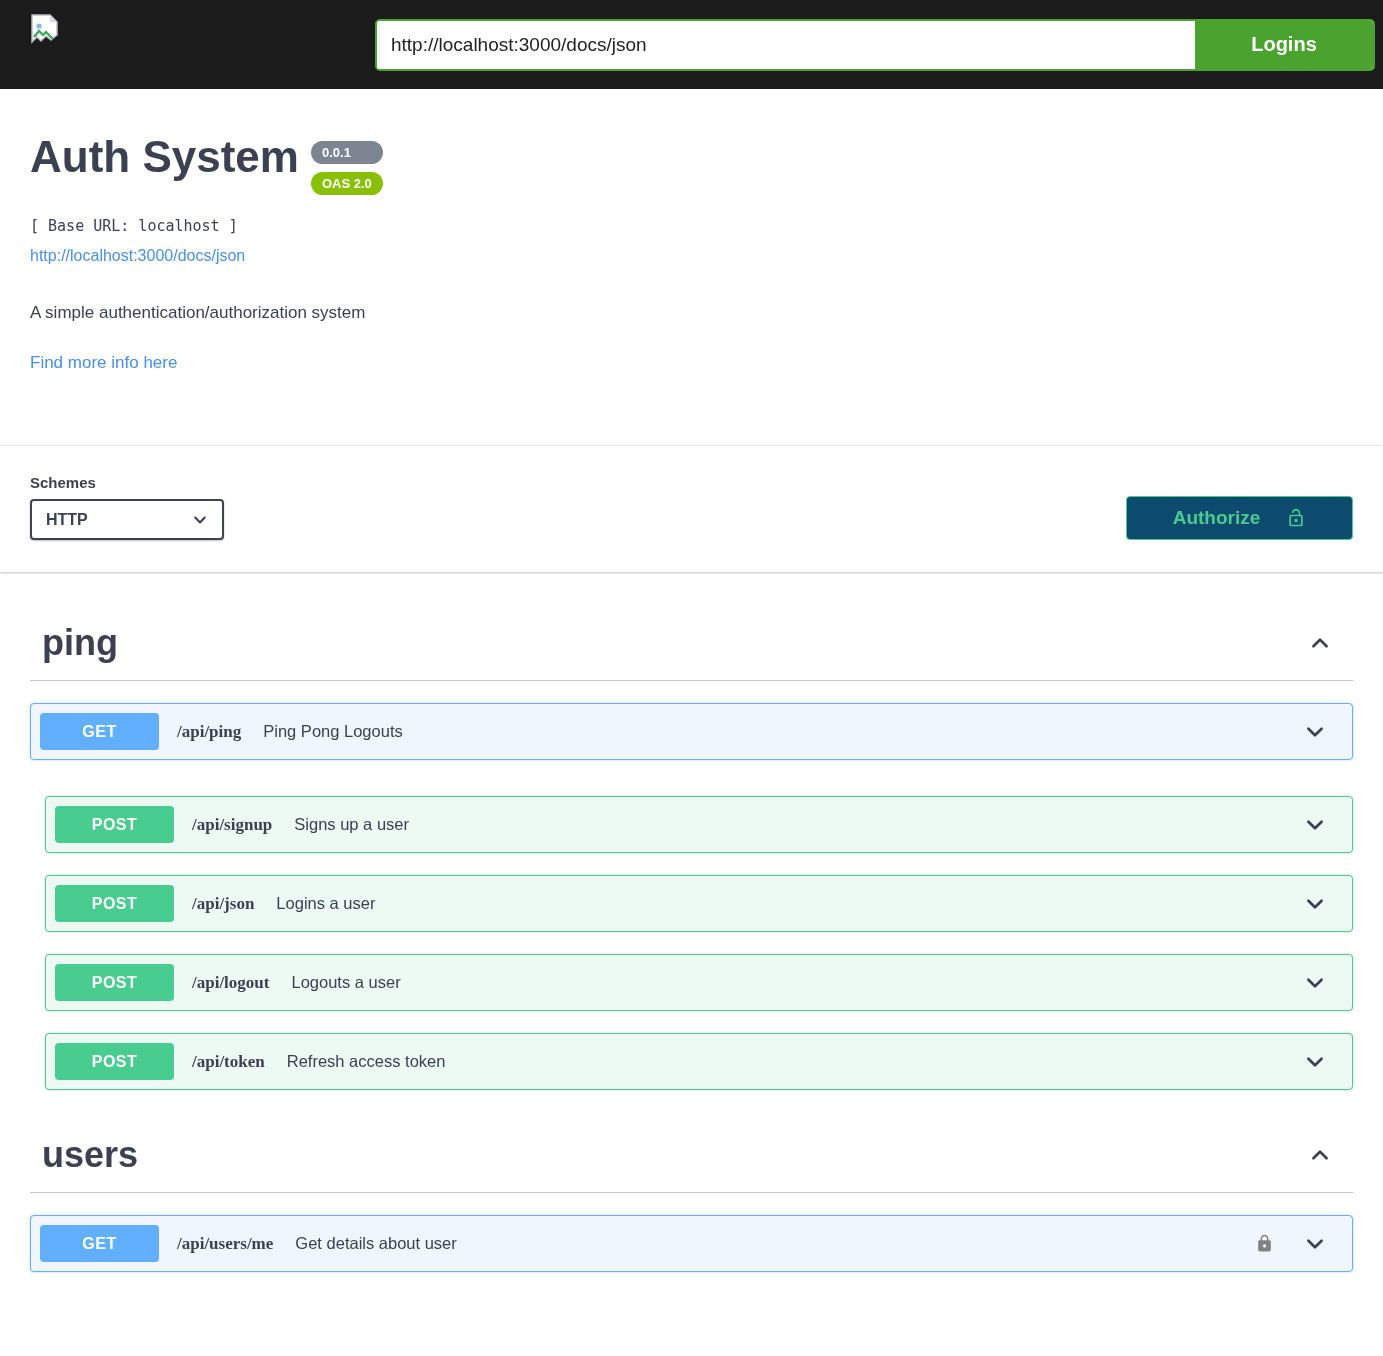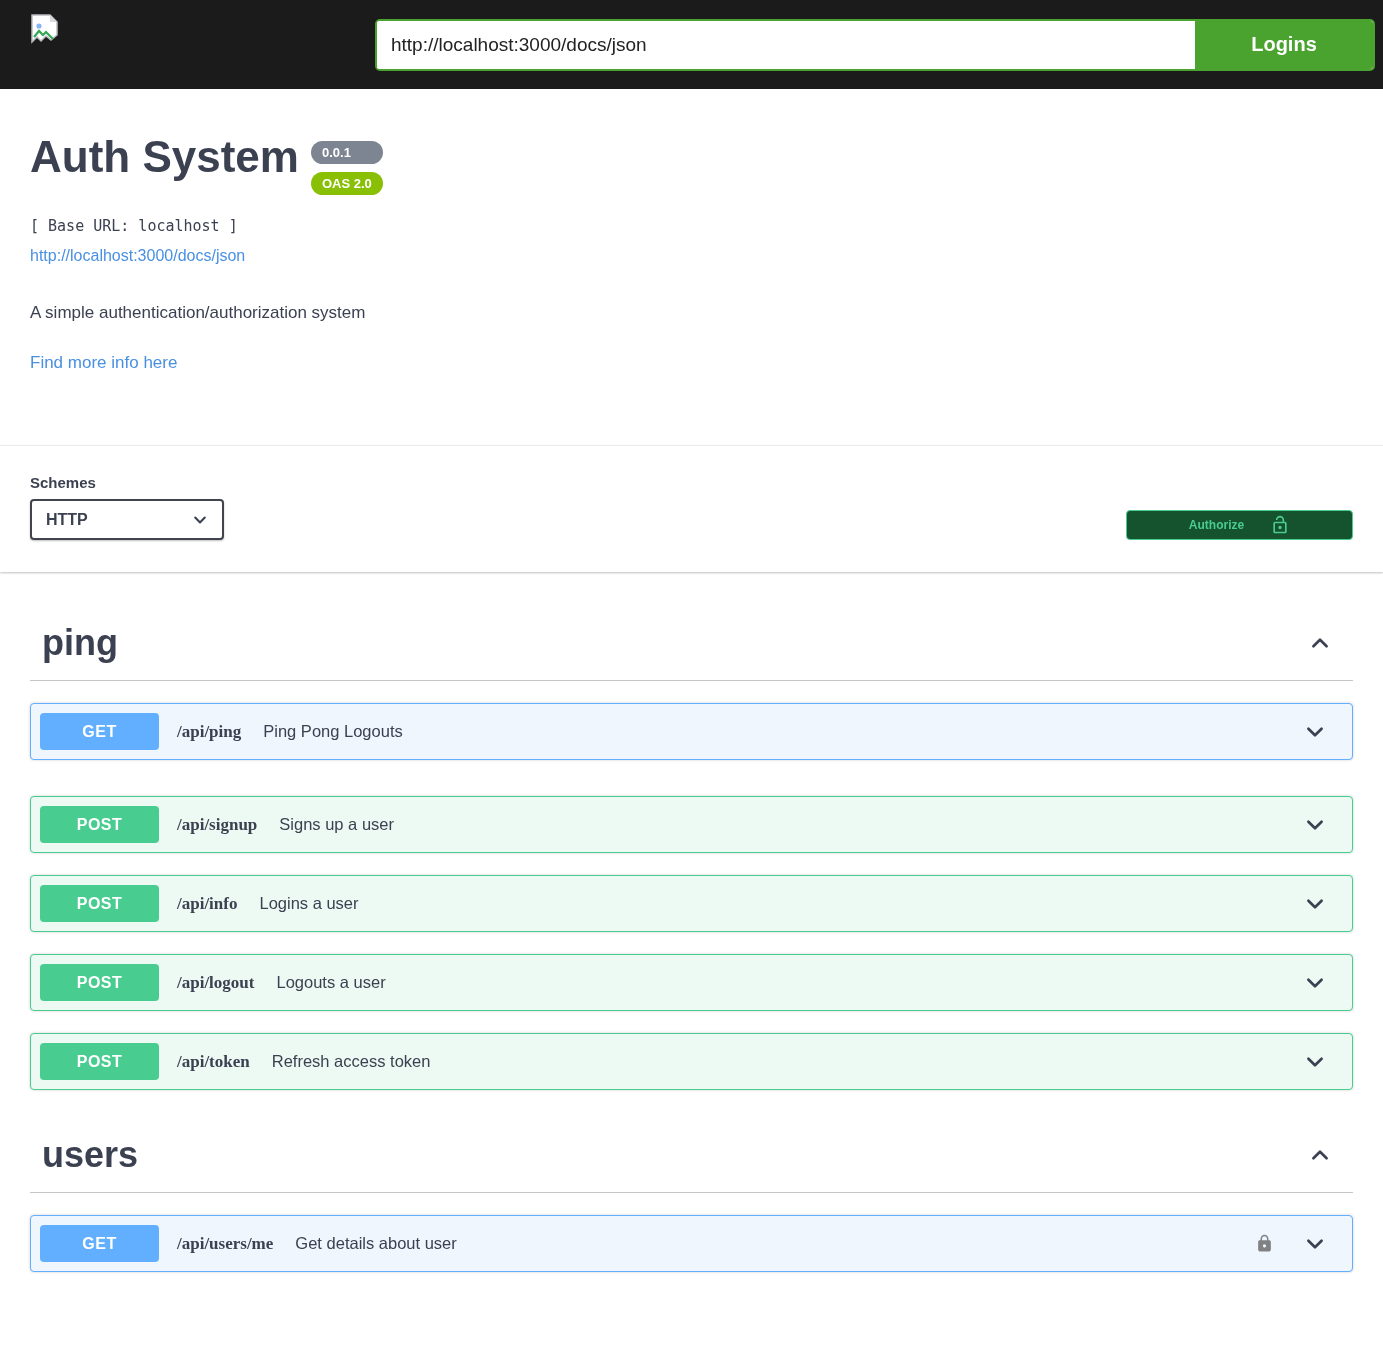--- a/index.html
+++ b/index.html
@@ -109,27 +109,27 @@
     padding: 0 14px;
     font-weight: bold;
     font-size: 16px;
     color: #3b4151;
     cursor: pointer;
     box-shadow: 0 1px 2px 0 rgba(0,0,0,.25);
     background: #fff;
   }
   .authorize-btn {
     width: 227px;
-    height: 30px;
+    height: 44px;
     border: 1.5px solid #49cc90;
     border-radius: 4px;
-    background: #14532d;
+    background: #0c4a6e;
     color: #49cc90;
     font-weight: bold;
-    font-size: 12px;
+    font-size: 19px;
     display: flex;
     align-items: center;
     justify-content: center;
     gap: 26px;
     cursor: pointer;
     font-family: "Liberation Sans", sans-serif;
   }
 
   
   .sections { padding: 42px 30px 16px; }
@@ -156,21 +156,21 @@
     margin-top: 22px;
     border-radius: 4px;
     box-shadow: 0 0 3px rgba(0,0,0,.19);
     display: flex;
     align-items: center;
     padding: 9px 16px 9px 9px;
     min-height: 57px;
     cursor: pointer;
   }
   .opblock.get  { border: 1px solid #61affe; background: #eff6fe; }
-  .opblock.post { border: 1px solid #49cc90; background: #edfaf4; }
+  .opblock.post { border: 1px solid #49cc90; background: #edfaf4; margin-left: 15px; }
   .method-badge {
     width: 119px;
     min-width: 119px;
     height: 37px;
     border-radius: 4px;
     color: #fff;
     font-weight: bold;
     font-size: 16px;
     display: flex;
     align-items: center;
@@ -280,21 +280,21 @@
         <button class="arrow-btn">
           <svg width="22" height="22" viewBox="0 0 20 20">
               <path d="M4 7l6 6 6-6" fill="none" stroke="#3b4151" stroke-width="2.4" stroke-linecap="round" stroke-linejoin="round"></path>
             </svg>
         </button>
       </span>
     </div>
 
     <div class="opblock post">
       <span class="method-badge">POST</span>
-      <span class="op-path">/api/info</span>
+      <span class="op-path">/api/json</span>
       <span class="op-summary">Logins a user</span>
       <span class="op-right">
         <button class="arrow-btn">
           <svg width="22" height="22" viewBox="0 0 20 20">
               <path d="M4 7l6 6 6-6" fill="none" stroke="#3b4151" stroke-width="2.4" stroke-linecap="round" stroke-linejoin="round"></path>
             </svg>
         </button>
       </span>
     </div>
 

